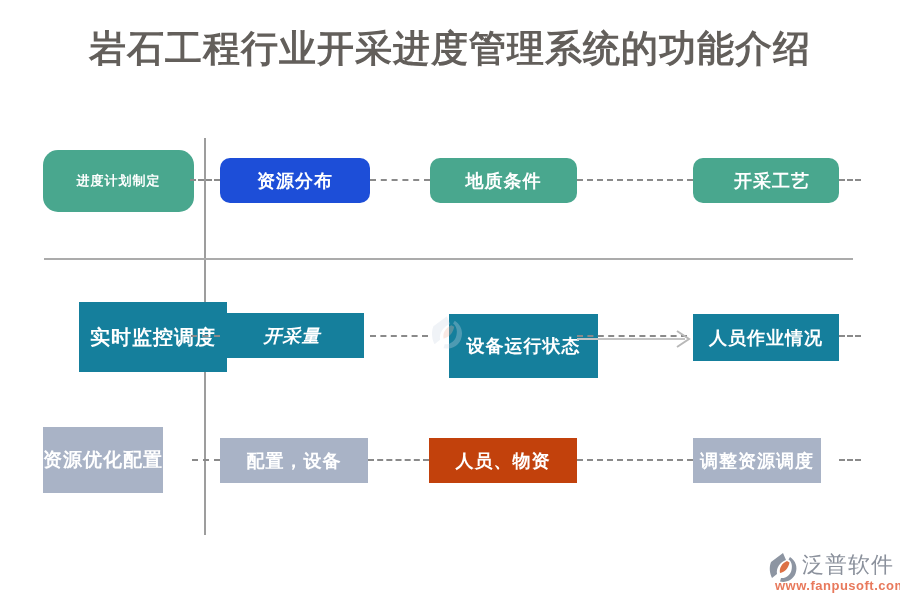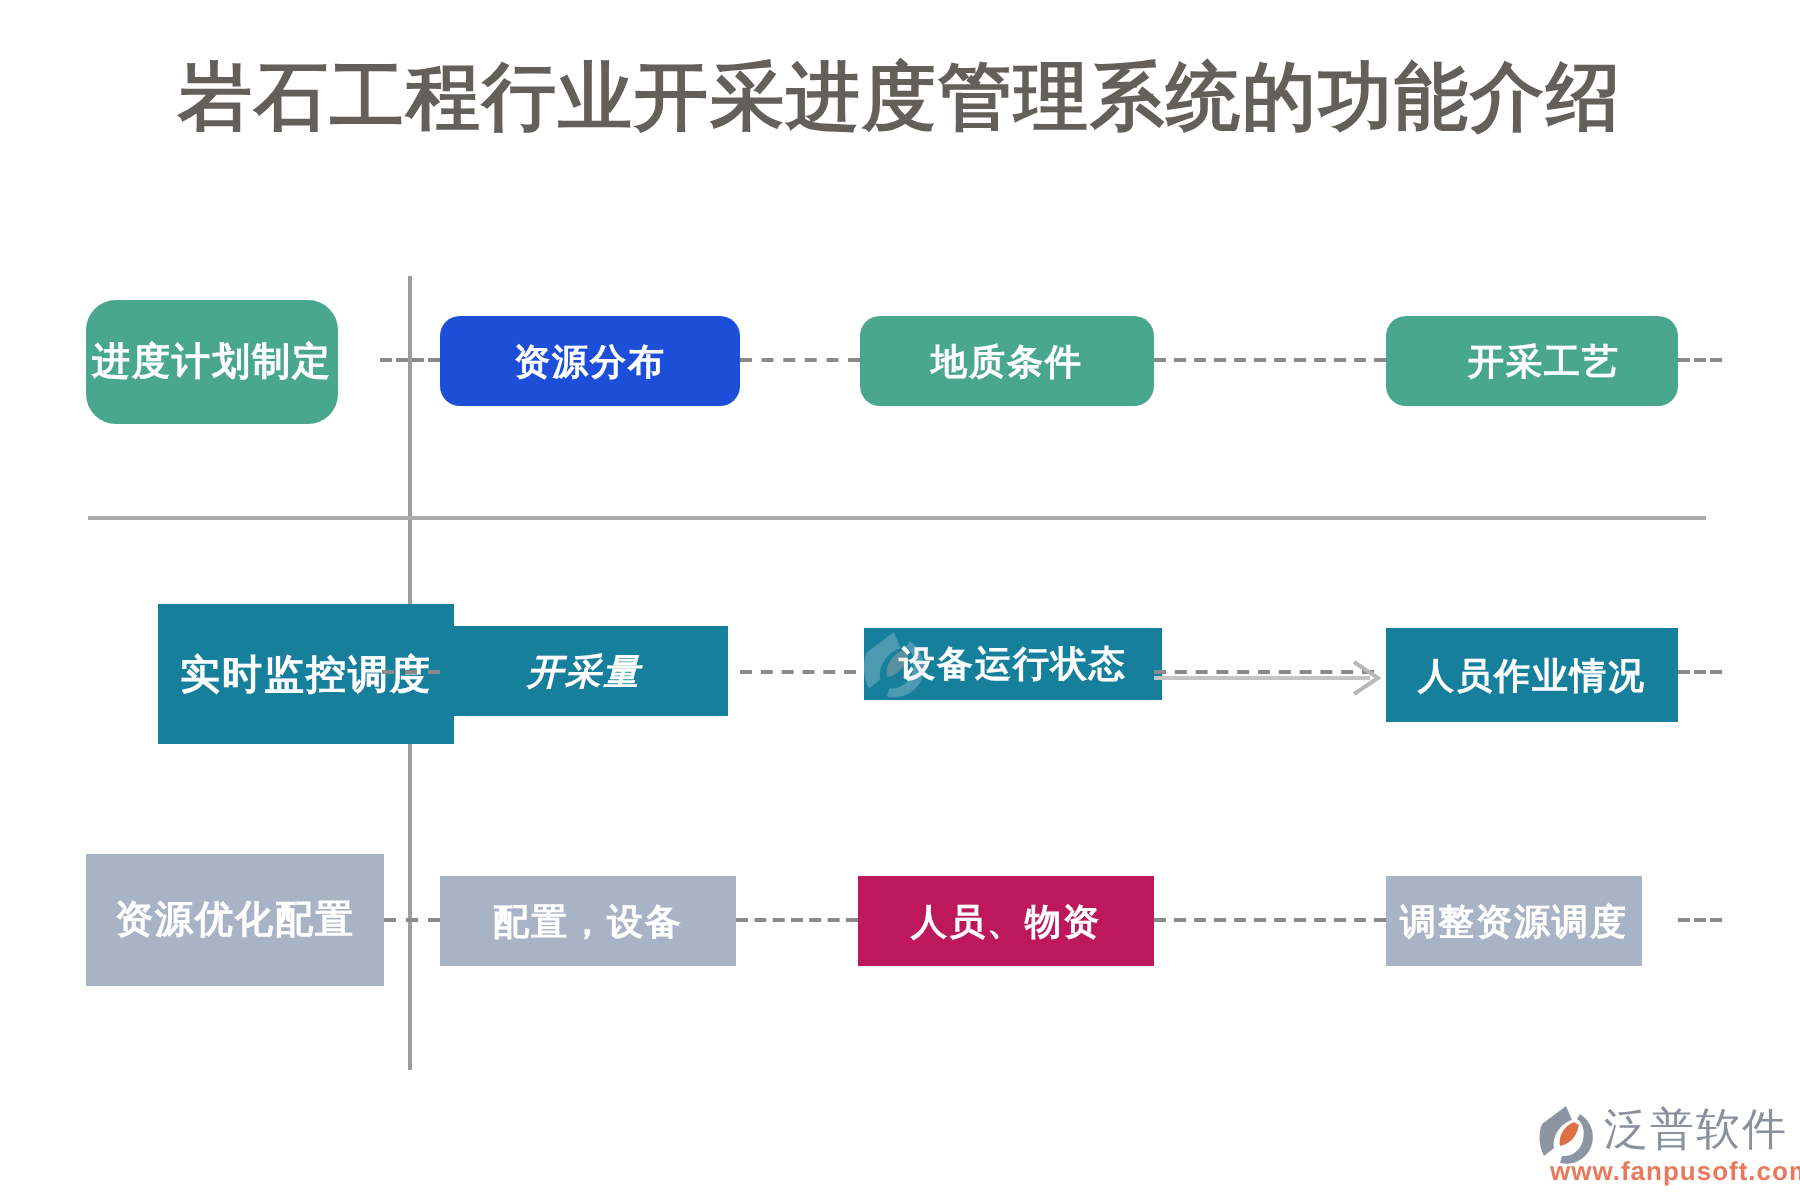--- a/index.html
+++ b/index.html
@@ -22,31 +22,31 @@
 
   .box{
     position:absolute;display:flex;align-items:center;justify-content:center;
     color:#ffffff;font-weight:bold;letter-spacing:1px;text-align:center;
     box-sizing:border-box;
   }
   .r1{background:#49a78e;border-radius:10px;font-size:18px;}
   .r2{background:#157f9c;font-size:18px;}
   .r3{background:#a9b3c6;font-size:18px;}
 
-  .b11{left:43px;top:150px;width:126px;height:62px;border-radius:15px;font-size:19px;}
+  .b11{left:43px;top:150px;width:151px;height:62px;border-radius:15px;font-size:13px;}
   .b12{left:220px;top:158px;width:150px;height:45px;}
   .b13{left:430px;top:158px;width:147px;height:45px;}
   .b14{left:693px;top:158px;width:146px;height:45px;}
 
   .b21{left:43px;top:302px;width:148px;height:70px;font-size:20px;margin-left:36px;}
   .b22{left:220px;top:313px;width:144px;height:45px;font-style:italic;}
-  .b23{left:432px;top:314px;width:149px;height:36px;}
+  .b23{left:449px;top:314px;width:149px;height:64px;}
   .b24{left:693px;top:314px;width:146px;height:47px;}
 
-  .b31{left:43px;top:427px;width:149px;height:66px;font-size:19px;}
+  .b31{left:43px;top:427px;width:120px;height:66px;font-size:19px;}
   .b32{left:220px;top:438px;width:148px;height:45px;}
   .b33{left:429px;top:438px;width:148px;height:45px;}
   .b34{left:693px;top:438px;width:128px;height:45px;}
 
   .dash{position:absolute;height:0;border-top:2px dashed #8a8a8a;}
   .d-r1{top:179px;}
   .d-r2{top:335px;}
   .d-r3{top:459px;}
 
   .arrow-wrap{position:absolute;left:577px;top:328px;width:116px;height:20px;}
@@ -104,21 +104,21 @@
   <div class="watermark">
     <svg width="36" height="36" viewBox="0 0 32 32">
       <path fill="#cfd9e6" d="M3 10 L15 1 L18 8 C12 10 8 16 9 22 L4 26 C1.5 21 1 15 3 10 Z"></path>
       <path fill="#f0b9a4" d="M19 9 C14 11 11 16 12 21 C17 20 20.5 16 21.5 10.5 Z"></path>
       <path fill="#cfd9e6" d="M22 5 C27.5 8.5 30 15 27.5 21.5 C25 28 18 31 12 29.5 L13 26 C18 26.5 22.5 23 23.5 18 C24.5 13.5 23.5 9.5 20.5 7.5 Z"></path>
     </svg>
   </div>
 
   <div class="box r3 b31" style="background-color: rgb(169, 179, 198);">资源优化配置</div>
   <div class="box r3 b32" style="background-color: rgb(169, 179, 198);">配置，设备</div>
-  <div class="box r3 b33" style="background-color: #be185d;">人员、物资</div>
+  <div class="box r3 b33" style="background-color: #c2410c;">人员、物资</div>
   <div class="box r3 b34" style="background-color: rgb(169, 179, 198);">调整资源调度</div>
 
   <div class="dash d-r3" style="left:192px;width:28px;"></div>
   <div class="dash d-r3" style="left:368px;width:61px;"></div>
   <div class="dash d-r3" style="left:577px;width:116px;"></div>
   <div class="dash d-r3" style="left:839px;width:22px;"></div>
 
   <div class="footer">
     <div class="footer-logo">
       <svg width="32" height="32" viewBox="0 0 32 32">

